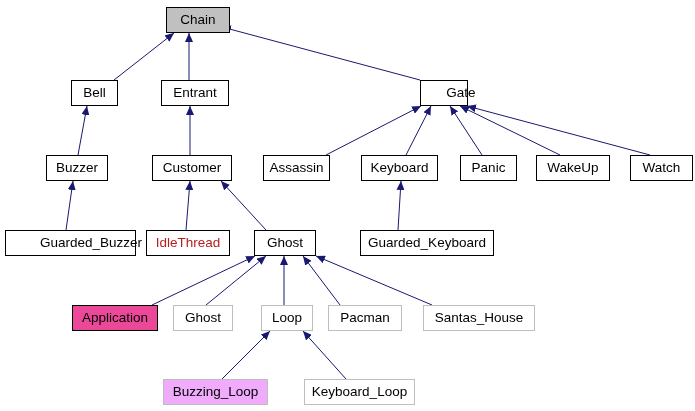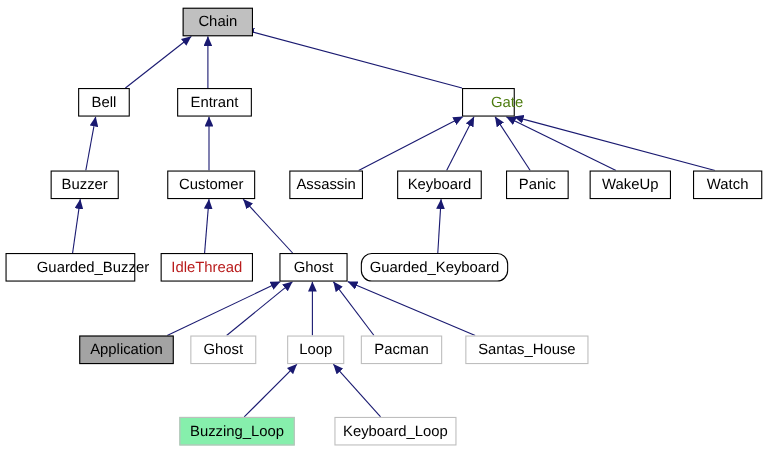--- a/index.html
+++ b/index.html
@@ -68,33 +68,33 @@
         <line x1="340" y1="305" x2="303" y2="256" stroke="#191970" stroke-width="1" marker-end="url(#arrowhead)"></line>
         <line x1="432" y1="305" x2="316" y2="256" stroke="#191970" stroke-width="1" marker-end="url(#arrowhead)"></line>
         <line x1="222" y1="379" x2="270" y2="331" stroke="#191970" stroke-width="1" marker-end="url(#arrowhead)"></line>
         <line x1="346" y1="379" x2="303" y2="331" stroke="#191970" stroke-width="1" marker-end="url(#arrowhead)"></line>
       </g>
   </svg>
   <div id="nodes">
       <div class="node" style="left: 166px; top: 7px; width: 64px; height: 26px; background: rgb(192, 192, 192); border-color: rgb(0, 0, 0); color: rgb(0, 0, 0);">Chain</div>
       <div class="node" style="left: 71px; top: 80px; width: 47px; height: 26px; background: rgb(255, 255, 255); border-color: rgb(0, 0, 0); color: rgb(0, 0, 0);">Bell</div>
       <div class="node" style="left: 161px; top: 80px; width: 68px; height: 26px; background: rgb(255, 255, 255); border-color: rgb(0, 0, 0); color: rgb(0, 0, 0);">Entrant</div>
-      <div class="node" style="left: 420px; top: 80px; width: 48px; height: 26px; background: rgb(255, 255, 255); border-color: rgb(0, 0, 0); color: #4d7c0f; padding-left: 34px;">Gate</div>
+      <div class="node" style="left: 420px; top: 80px; width: 48px; height: 26px; background: rgb(255, 255, 255); border-color: rgb(0, 0, 0); color: #000000; padding-left: 34px;">Gate</div>
       <div class="node" style="left: 46px; top: 155px; width: 62px; height: 26px; background: rgb(255, 255, 255); border-color: rgb(0, 0, 0); color: rgb(0, 0, 0);">Buzzer</div>
       <div class="node" style="left: 152px; top: 155px; width: 80px; height: 26px; background: rgb(255, 255, 255); border-color: rgb(0, 0, 0); color: rgb(0, 0, 0);">Customer</div>
       <div class="node" style="left: 263px; top: 155px; width: 67px; height: 26px; background: rgb(255, 255, 255); border-color: rgb(0, 0, 0); color: rgb(0, 0, 0);">Assassin</div>
       <div class="node" style="left: 361px; top: 155px; width: 77px; height: 26px; background: rgb(255, 255, 255); border-color: rgb(0, 0, 0); color: rgb(0, 0, 0);">Keyboard</div>
       <div class="node" style="left: 460px; top: 155px; width: 57px; height: 26px; background: rgb(255, 255, 255); border-color: rgb(0, 0, 0); color: rgb(0, 0, 0);">Panic</div>
       <div class="node" style="left: 536px; top: 155px; width: 74px; height: 26px; background: rgb(255, 255, 255); border-color: rgb(0, 0, 0); color: rgb(0, 0, 0);">WakeUp</div>
       <div class="node" style="left: 630px; top: 155px; width: 63px; height: 26px; background: rgb(255, 255, 255); border-color: rgb(0, 0, 0); color: rgb(0, 0, 0);">Watch</div>
-      <div class="node" style="left: 5px; top: 230px; width: 118px; height: 26px; background: rgb(255, 255, 255); border-color: rgb(0, 0, 0); color: rgb(0, 0, 0); padding-left: 41px;">Guarded_Buzzer</div>
+      <div class="node" style="left: 5px; top: 230px; width: 131px; height: 26px; background: rgb(255, 255, 255); border-color: rgb(0, 0, 0); color: rgb(0, 0, 0); padding-left: 41px;">Guarded_Buzzer</div>
       <div class="node" style="left: 146px; top: 230px; width: 84px; height: 26px; background: rgb(255, 255, 255); border-color: rgb(0, 0, 0); color: #b91c1c;">IdleThread</div>
       <div class="node" style="left: 254px; top: 230px; width: 62px; height: 26px; background: rgb(255, 255, 255); border-color: rgb(0, 0, 0); color: rgb(0, 0, 0);">Ghost</div>
-      <div class="node" style="left: 328px; top: 230px; width: 134px; height: 26px; background: rgb(255, 255, 255); border-color: rgb(0, 0, 0); color: rgb(0, 0, 0); border-radius: 10px;">Guarded_Keyboard</div>
-      <div class="node" style="left: 72px; top: 305px; width: 86px; height: 26px; background: #a3a3a3; border-color: rgb(0, 0, 0); color: rgb(0, 0, 0);">Application</div>
+      <div class="node" style="left: 360px; top: 230px; width: 134px; height: 26px; background: rgb(255, 255, 255); border-color: rgb(0, 0, 0); color: rgb(0, 0, 0);">Guarded_Keyboard</div>
+      <div class="node" style="left: 72px; top: 305px; width: 86px; height: 26px; background: #ec4899; border-color: rgb(0, 0, 0); color: rgb(0, 0, 0);">Application</div>
       <div class="node" style="left: 173px; top: 305px; width: 60px; height: 26px; background: rgb(255, 255, 255); border-color: rgb(190, 190, 190); color: rgb(0, 0, 0);">Ghost</div>
       <div class="node" style="left: 261px; top: 305px; width: 52px; height: 26px; background: rgb(255, 255, 255); border-color: rgb(190, 190, 190); color: rgb(0, 0, 0);">Loop</div>
       <div class="node" style="left: 328px; top: 305px; width: 74px; height: 26px; background: rgb(255, 255, 255); border-color: rgb(190, 190, 190); color: rgb(0, 0, 0);">Pacman</div>
       <div class="node" style="left: 423px; top: 305px; width: 112px; height: 26px; background: rgb(255, 255, 255); border-color: rgb(190, 190, 190); color: rgb(0, 0, 0);">Santas_House</div>
-      <div class="node" style="left: 163px; top: 379px; width: 105px; height: 26px; background: #86efac; border-color: rgb(190, 190, 190); color: rgb(0, 0, 0);">Buzzing_Loop</div>
+      <div class="node" style="left: 163px; top: 379px; width: 105px; height: 26px; background: #f0abfc; border-color: rgb(190, 190, 190); color: rgb(0, 0, 0);">Buzzing_Loop</div>
       <div class="node" style="left: 304px; top: 379px; width: 111px; height: 26px; background: rgb(255, 255, 255); border-color: rgb(190, 190, 190); color: rgb(0, 0, 0);">Keyboard_Loop</div>
     </div>
 </div>
 
 </body></html>

